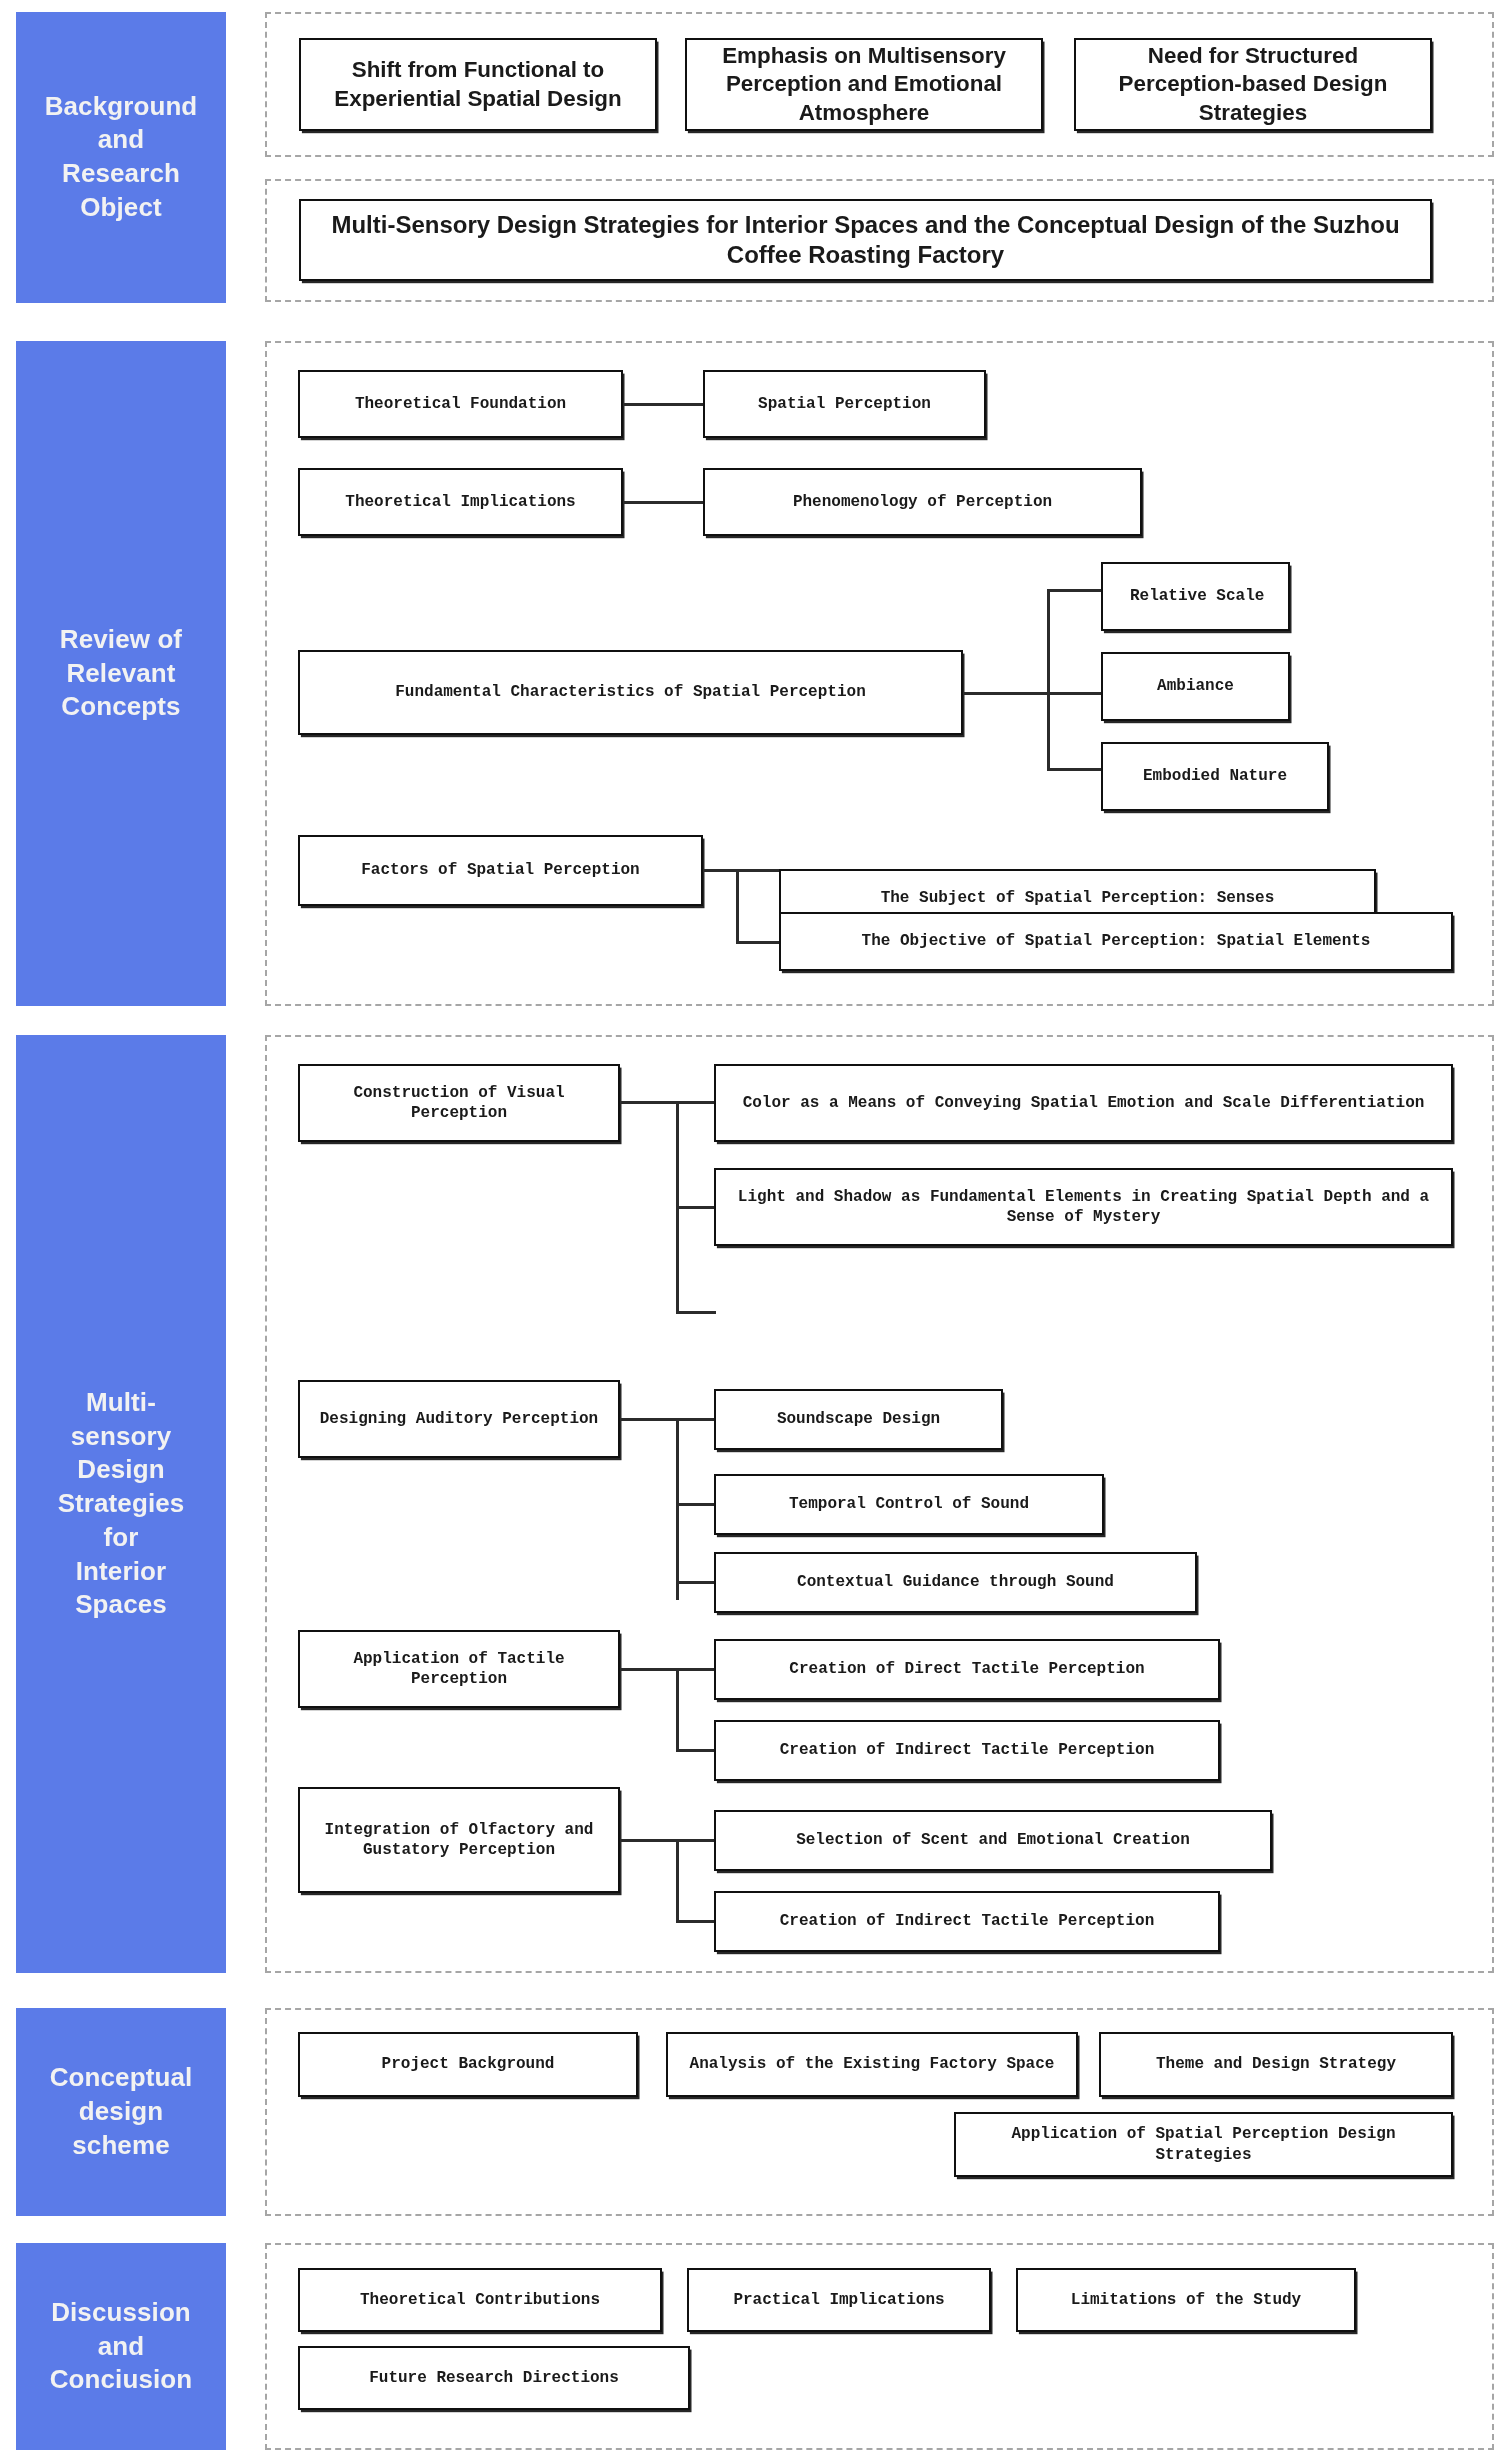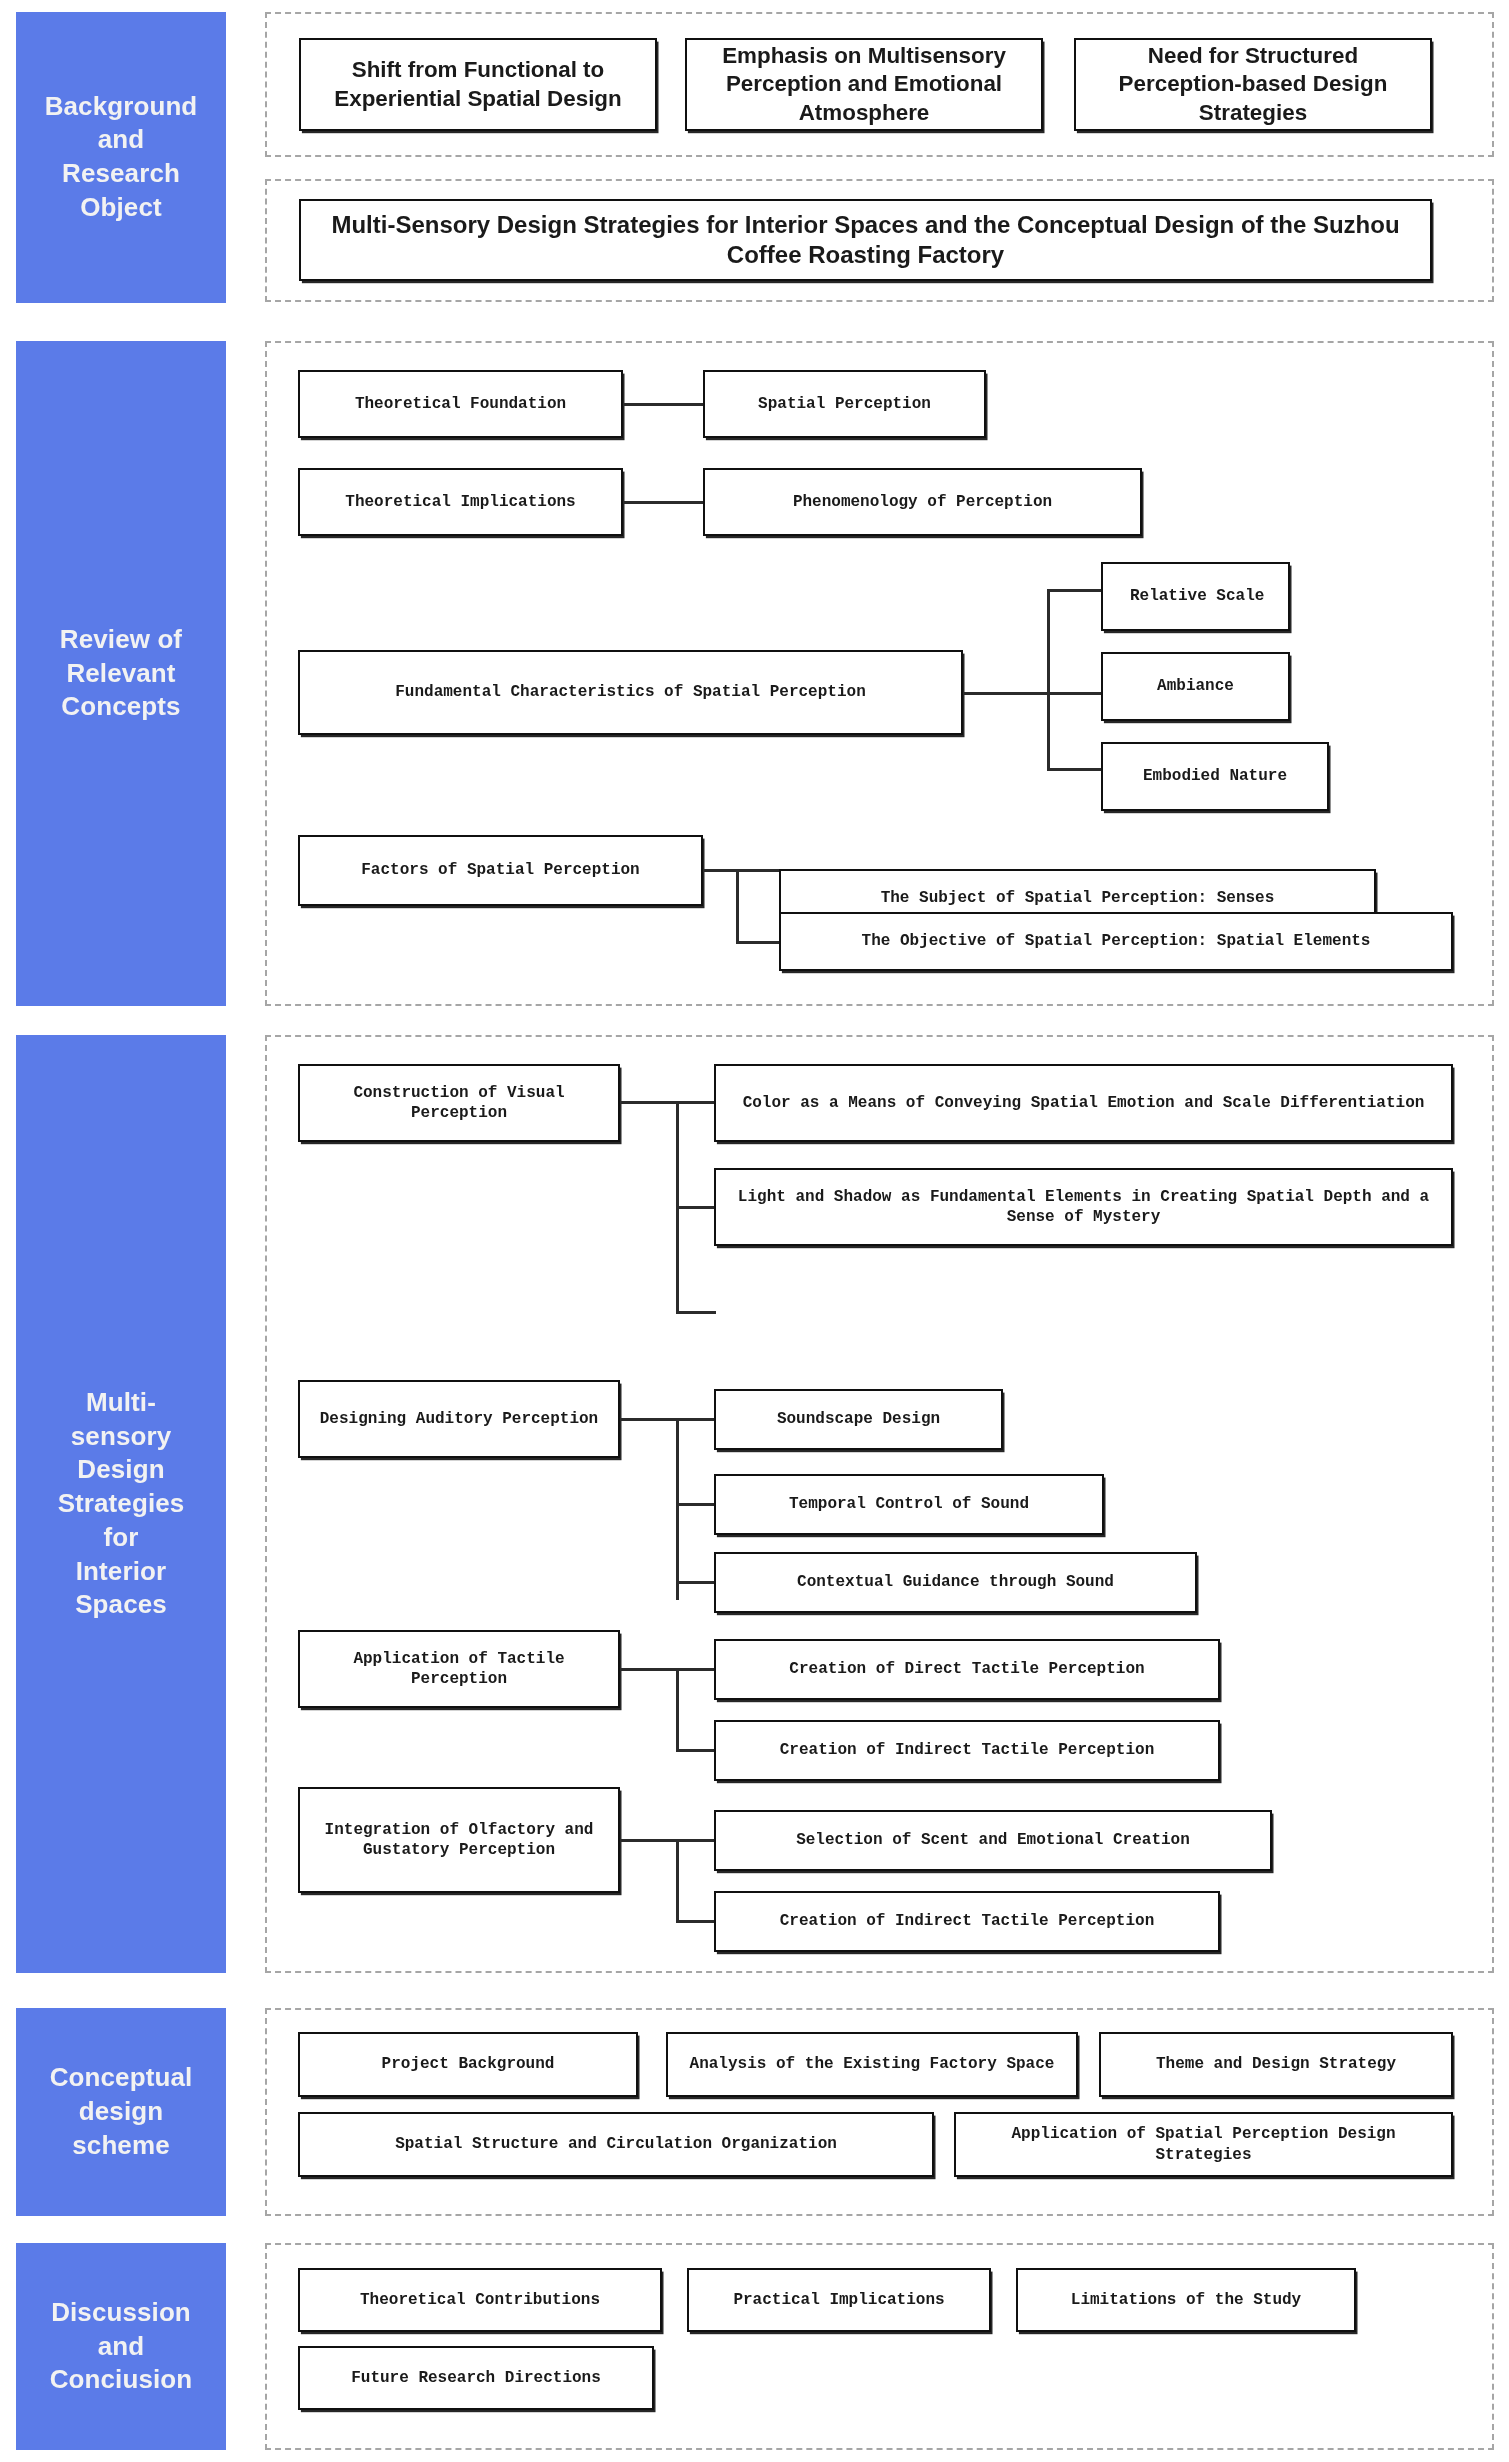--- a/index.html
+++ b/index.html
@@ -242,23 +242,20 @@
 
   <div class="node t32" style="left:298px;top:2032px;width:340px;height:65px;">
     <span>Project Background</span>
   </div>
   <div class="node t32" style="left:666px;top:2032px;width:412px;height:65px;">
     <span>Analysis of the Existing Factory Space</span>
   </div>
   <div class="node t32" style="left:1099px;top:2032px;width:354px;height:65px;">
     <span>Theme and Design Strategy</span>
   </div>
-  <div class="node t32" style="left:298px;top:2112px;width:636px;height:65px;">
-    <span>Spatial Structure and Circulation Organization</span>
-  </div>
   <div class="node t32" style="left:954px;top:2112px;width:499px;height:65px;">
     <span>Application of Spatial Perception Design Strategies</span>
   </div>
 
   <div class="band t36" style="left:16px;top:2243px;width:210px;height:207px;">
     <span>Discussion
 and
 Conciusion</span>
   </div>
 
@@ -266,18 +263,18 @@
 
   <div class="node t32" style="left:298px;top:2268px;width:364px;height:64px;">
     <span>Theoretical Contributions</span>
   </div>
   <div class="node t32" style="left:687px;top:2268px;width:304px;height:64px;">
     <span>Practical Implications</span>
   </div>
   <div class="node t32" style="left:1016px;top:2268px;width:340px;height:64px;">
     <span>Limitations of the Study</span>
   </div>
-  <div class="node t32" style="left:298px;top:2346px;width:356px;height:64px;">
+  <div class="node t32" style="left:298px;top:2346px;width:392px;height:64px;">
     <span>Future Research Directions</span>
   </div>
 
 </div>
 
 
 </body></html>

